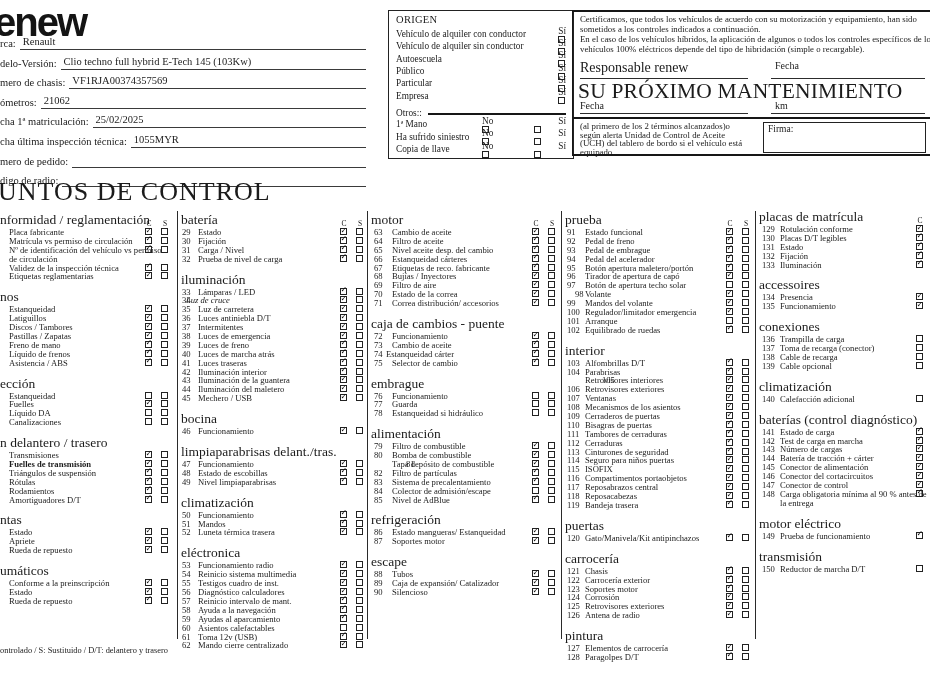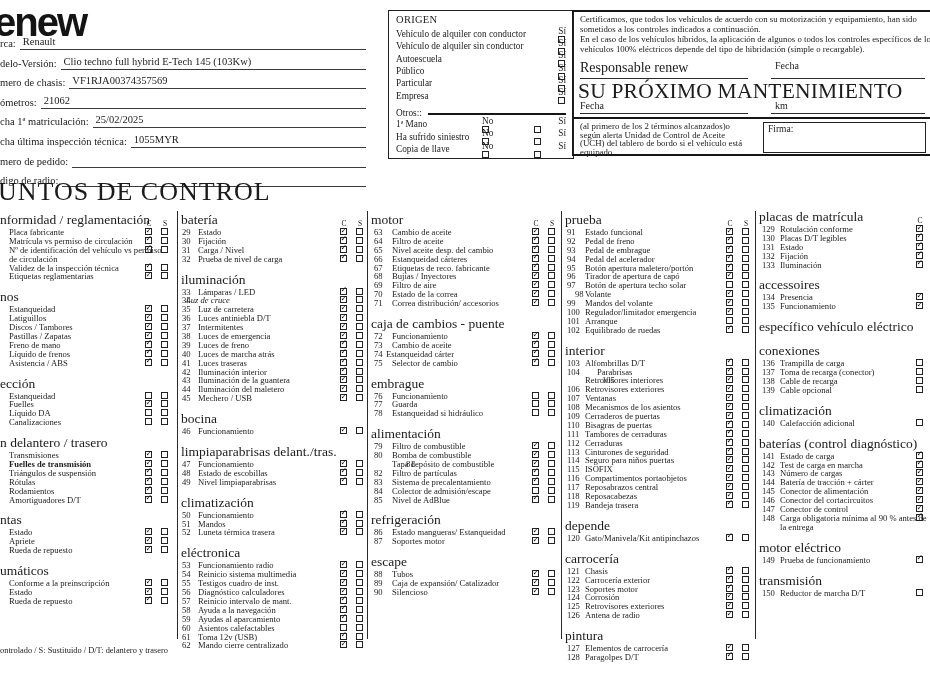--- a/index.html
+++ b/index.html
@@ -1250,21 +1250,21 @@
             <span class="lbl" style="left: 20px;">Alfombrillas D/T</span>
             <span class="cbp" style="left: 161px;">
               <span class="cb on"></span>
             </span>
             <span class="cbp" style="left: 177px;">
               <span class="cb"></span>
             </span>
           </div>
           <div class="it">
             <span class="num" style="left: 2px;">104</span>
-            <span class="lbl" style="left: 32px;">Parabrisas</span>
+            <span class="lbl" style="left: 20px;">Parabrisas</span>
             <span class="cbp" style="left: 161px;">
               <span class="cb on"></span>
             </span>
             <span class="cbp" style="left: 177px;">
               <span class="cb"></span>
             </span>
           </div>
           <div class="it">
             <span class="num" style="left: 20px; margin-left: 17px;">105</span>
             <span class="lbl" style="left: 20px;">Retrovisores interiores</span>
@@ -1410,21 +1410,21 @@
             <span class="lbl" style="left: 20px;">Bandeja trasera</span>
             <span class="cbp" style="left: 161px;">
               <span class="cb on"></span>
             </span>
             <span class="cbp" style="left: 177px;">
               <span class="cb"></span>
             </span>
           </div>
         </div>
         <div class="sec">
-          <div class="sec-t"><span>depende</span></div>
+          <div class="sec-t"><span>puertas</span></div>
           <div class="it">
             <span class="num" style="left: 2px;">120</span>
             <span class="lbl" style="left: 20px;">Gato/Manivela/Kit antipinchazos</span>
             <span class="cbp" style="left: 161px;">
               <span class="cb on"></span>
             </span>
             <span class="cbp" style="left: 177px;">
               <span class="cb"></span>
             </span>
           </div>
@@ -1564,23 +1564,20 @@
               <span class="cb on"></span>
             </span>
           </div>
           <div class="it">
             <span class="num" style="left: 3px;">135</span>
             <span class="lbl" style="left: 21px;">Funcionamiento</span>
             <span class="cbp" style="left: 157px;">
               <span class="cb on"></span>
             </span>
           </div>
-        </div>
-        <div class="sec">
-          <div class="sec-t"><span>específico vehículo eléctrico</span></div>
         </div>
         <div class="sec">
           <div class="sec-t"><span>conexiones</span></div>
           <div class="it">
             <span class="num" style="left: 3px;">136</span>
             <span class="lbl" style="left: 21px;">Trampilla de carga</span>
             <span class="cbp" style="left: 157px;">
               <span class="cb"></span>
             </span>
           </div>

